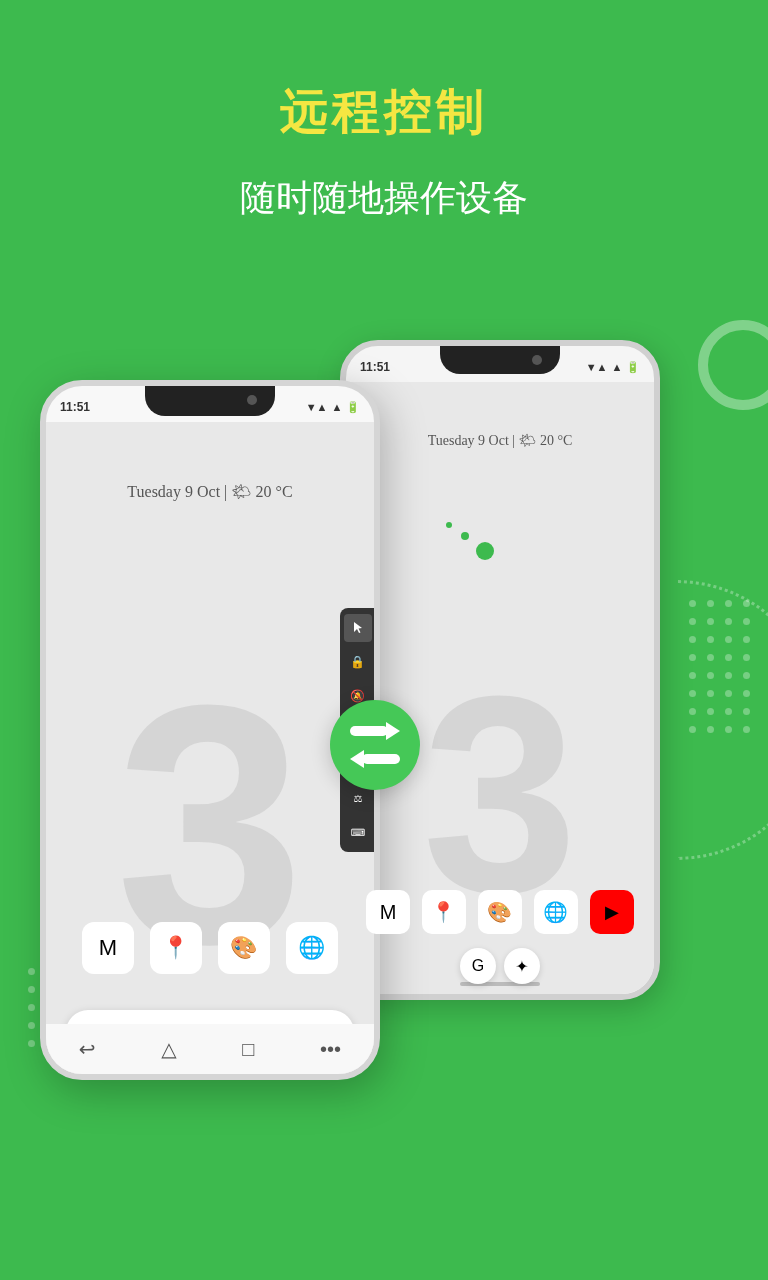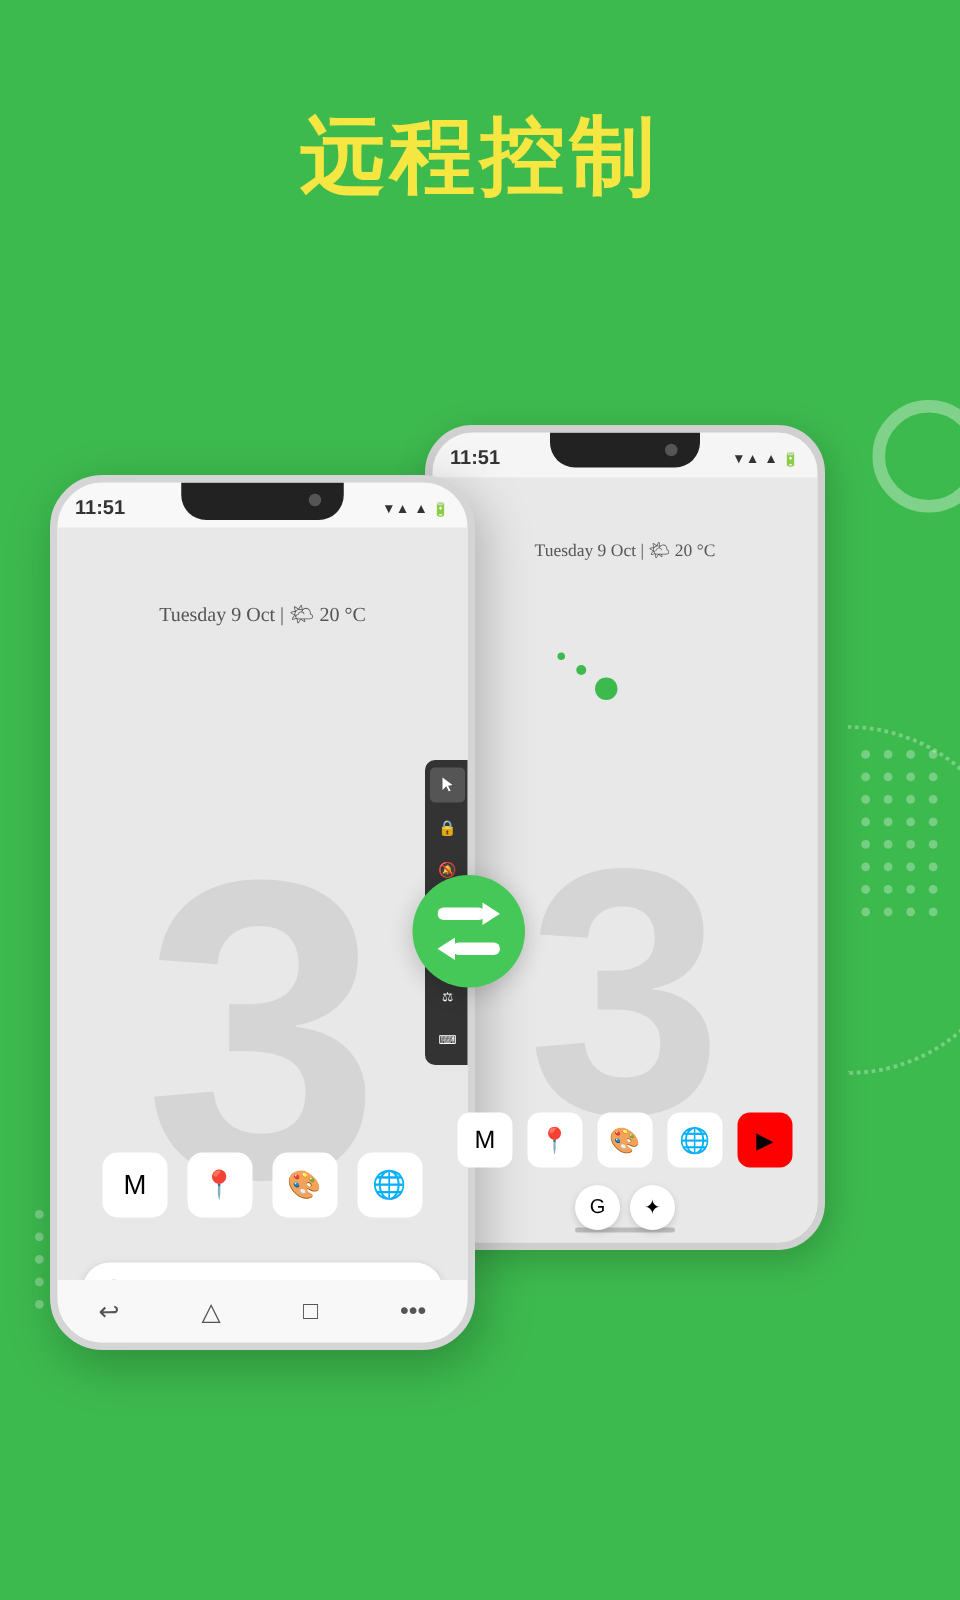--- a/index.html
+++ b/index.html
@@ -19,21 +19,21 @@
       background-color: #3dba4e;
       position: relative;
       display: flex;
       flex-direction: column;
       align-items: center;
     }
 
     
     .main-title {
       margin-top: 80px;
-      font-size: 68px;
+      font-size: 48px;
       font-weight: 900;
       color: #f5e642;
       letter-spacing: 4px;
       text-align: center;
     }
 
     
     .sub-title {
       margin-top: 30px;
       font-size: 36px;
@@ -147,21 +147,21 @@
       height: 36px;
       display: flex;
       align-items: center;
       justify-content: space-between;
       padding: 6px 14px 0;
       font-size: 11px;
       color: #333;
       z-index: 5;
     }
 
-    .status-bar-time { font-weight: 600; font-size: 16px; }
+    .status-bar-time { font-weight: 600; font-size: 12px; }
     .status-bar-icons { display: flex; align-items: center; gap: 4px; }
 
     
     .phone-screen {
       position: absolute;
       top: 36px;
       left: 0;
       right: 0;
       bottom: 0;
       background: #e8e8e8;
@@ -418,20 +418,21 @@
       border-left: none;
     }
   </style>
 </head>
 <body>
 
 <div class="page-container">
 
   <h1 class="main-title">远程控制</h1>
 
+  <p class="sub-title">随时随地操作设备</p>
 
   <div class="deco-circle-top-right"></div>
 
   <div class="deco-dots-left">
     <div class="deco-dot"></div>
       <div class="deco-dot"></div>
       <div class="deco-dot"></div>
       <div class="deco-dot"></div>
       <div class="deco-dot"></div>
     <div class="deco-dot"></div>

